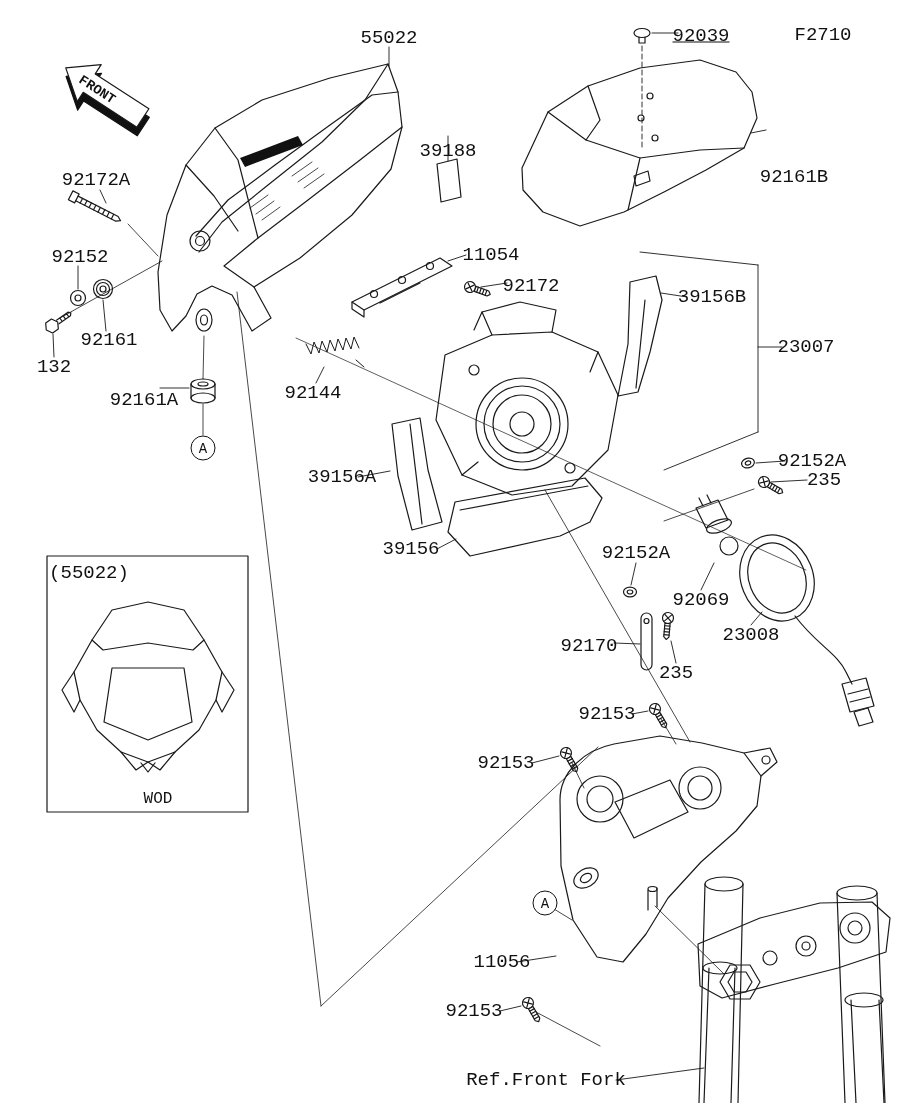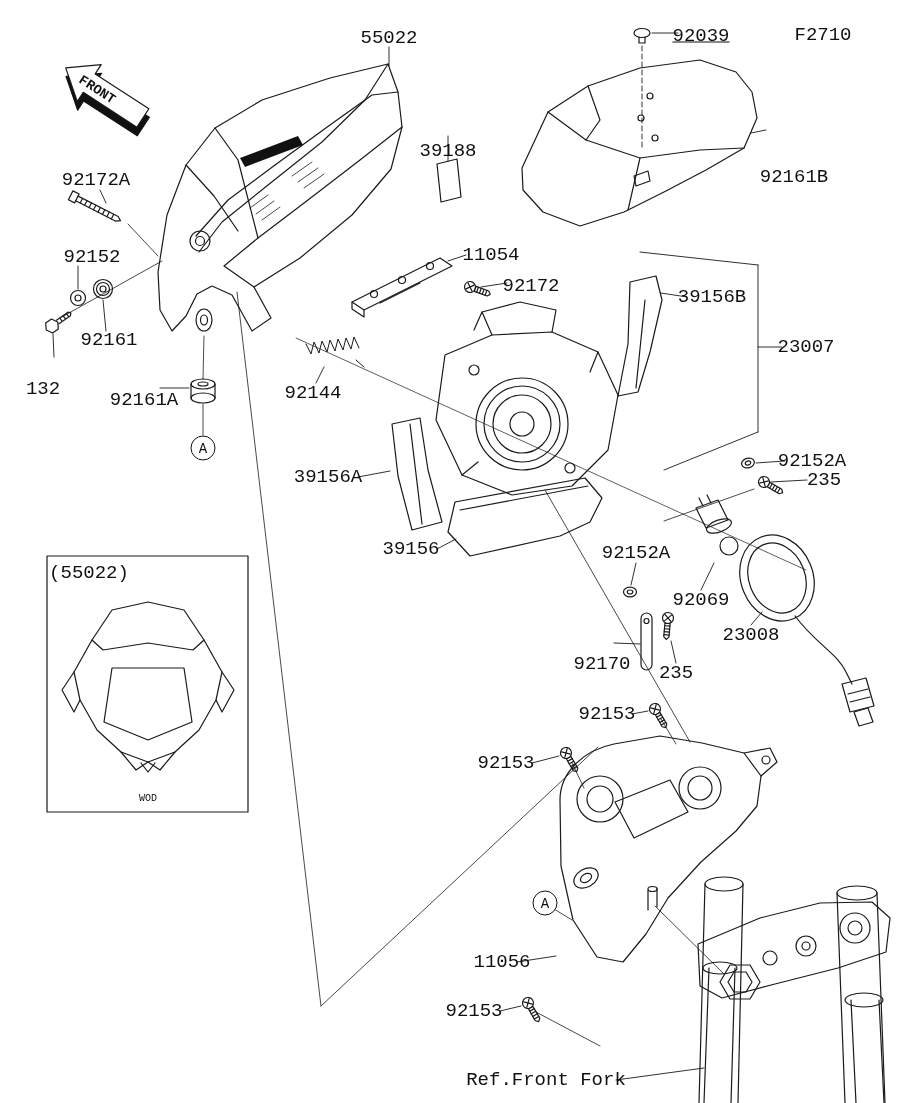--- a/index.html
+++ b/index.html
@@ -311,44 +311,44 @@
       </g>
     </g>
   </svg>
 
   <div id="label-layer">
       <div class="part-label" style="left: 389px; top: 38px;">55022</div>
       <div class="part-label" style="left: 701px; top: 36px; text-decoration: underline;">92039</div>
       <div class="part-label" style="left: 448px; top: 127px; margin-top: 24px;">39188</div>
       <div class="part-label" style="left: 794px; top: 130px; margin-top: 47px;">92161B</div>
       <div class="part-label" style="left: 96px; top: 180px;">92172A</div>
-      <div class="part-label" style="left: 92px; top: 257px; text-align: center;">92152</div>
+      <div class="part-label" style="left: 80px; top: 257px; text-align: center;">92152</div>
       <div class="part-label" style="left: 491px; top: 255px;">11054</div>
       <div class="part-label" style="left: 531px; top: 286px;">92172</div>
       <div class="part-label" style="left: 712px; top: 297px;">39156B</div>
       <div class="part-label" style="left: 109px; top: 340px;">92161</div>
       <div class="part-label" style="left: 806px; top: 347px;">23007</div>
-      <div class="part-label" style="left: 43px; top: 367px; margin-top: 22px;">132</div>
+      <div class="part-label" style="left: 54px; top: 367px;">132</div>
       <div class="part-label" style="left: 144px; top: 388px; margin-top: 12px;">92161A</div>
       <div class="part-label" style="left: 313px; top: 393px;">92144</div>
-      <div class="part-label" style="left: 328px; top: 477px; text-align: right;">39156A</div>
+      <div class="part-label" style="left: 342px; top: 477px; text-align: right;">39156A</div>
       <div class="part-label" style="left: 812px; top: 461px;">92152A</div>
       <div class="part-label" style="left: 824px; top: 480px;">235</div>
       <div class="part-label" style="left: 411px; top: 549px;">39156</div>
       <div class="part-label" style="left: 636px; top: 553px;">92152A</div>
       <div class="part-label" style="left: 701px; top: 600px;">92069</div>
       <div class="part-label" style="left: 751px; top: 635px;">23008</div>
-      <div class="part-label" style="left: 589px; top: 664px; margin-left: 13px;">92170</div>
+      <div class="part-label" style="left: 589px; top: 646px;">92170</div>
       <div class="part-label" style="left: 676px; top: 673px;">235</div>
       <div class="part-label" style="left: 607px; top: 714px;">92153</div>
       <div class="part-label" style="left: 506px; top: 763px;">92153</div>
       <div class="part-label" style="left: 502px; top: 962px;">11056</div>
       <div class="part-label" style="left: 474px; top: 1011px;">92153</div>
       <div class="callout" style="left: 203px; top: 448px;">A</div>
       <div class="callout" style="left: 545px; top: 903px;">A</div>
     </div>
 
   <div class="text-label" style="left:823px; top:35px;">F2710</div>
   <div class="text-label" style="left:89px; top:573px;">(55022)</div>
-  <div class="text-label" style="left:148px; top:799px; font-size:10px;text-align:right;">WOD</div>
+  <div class="text-label" style="left:158px; top:799px; font-size:16px;text-align:right;">WOD</div>
   <div class="text-label" style="left:546px; top:1080px;">Ref.Front Fork</div>
 
 </div>
 
 </body></html>

